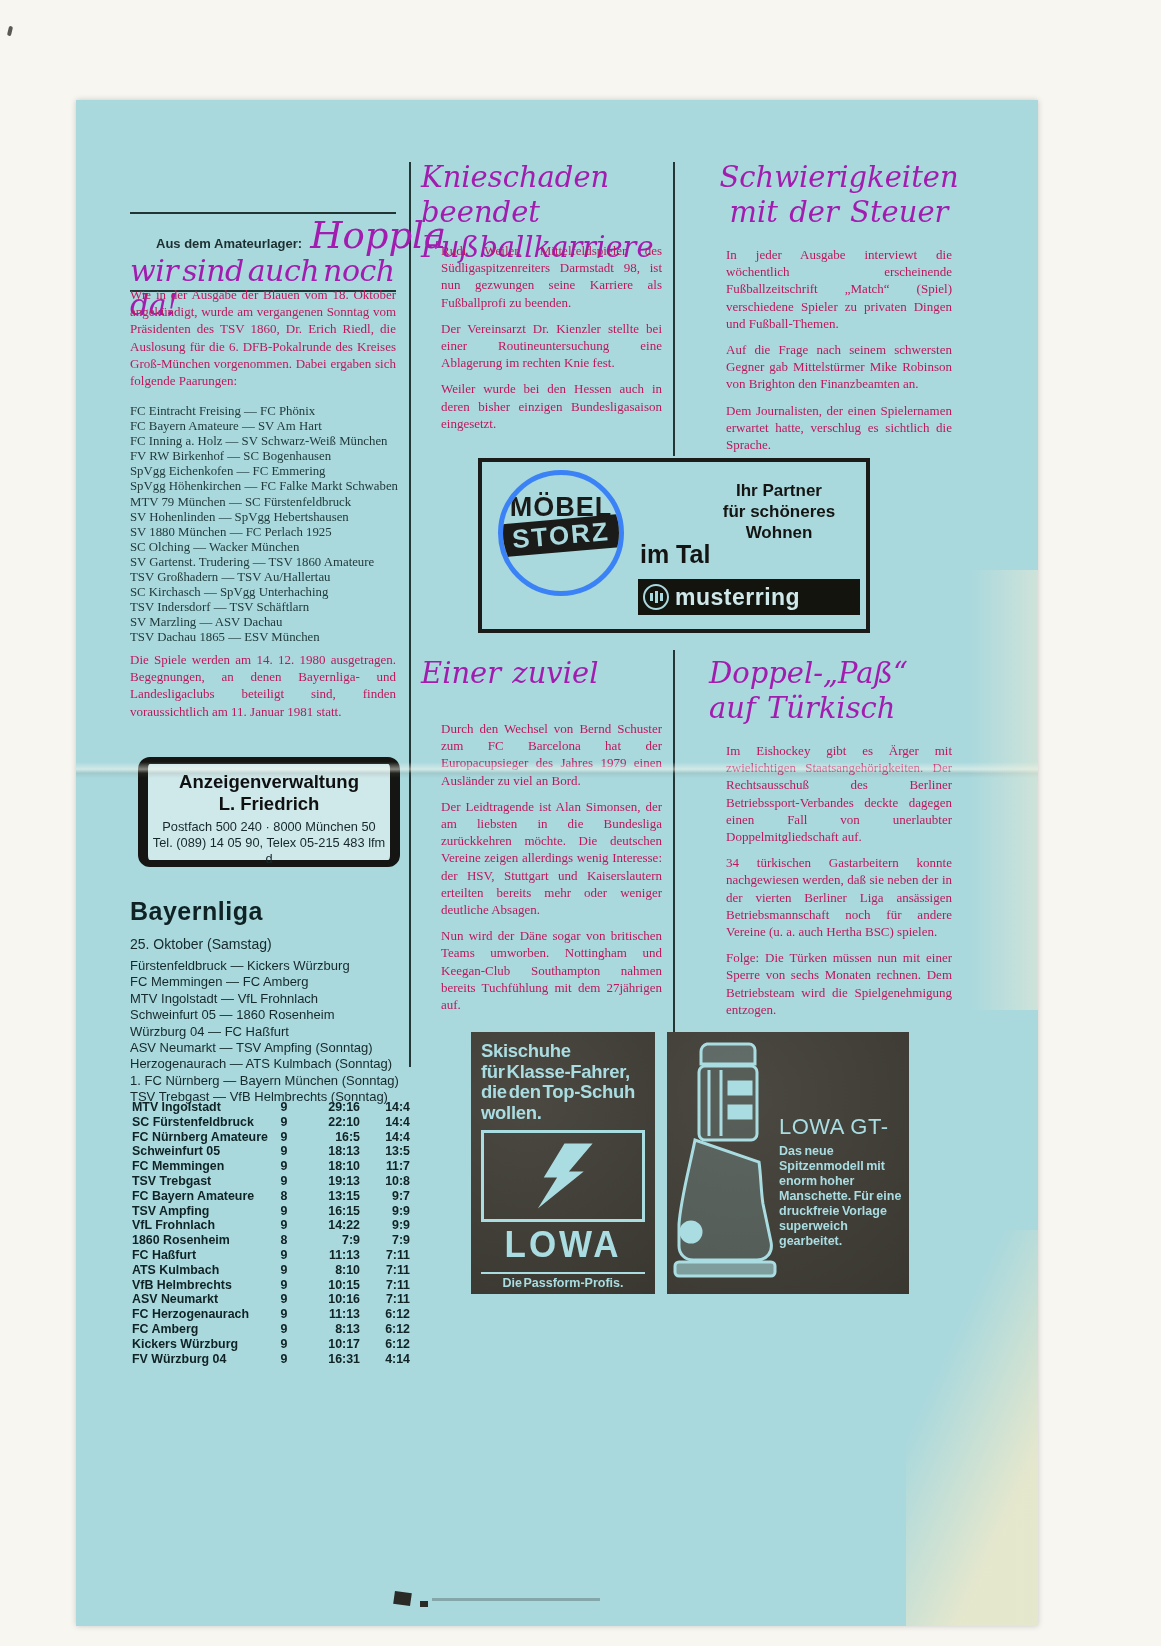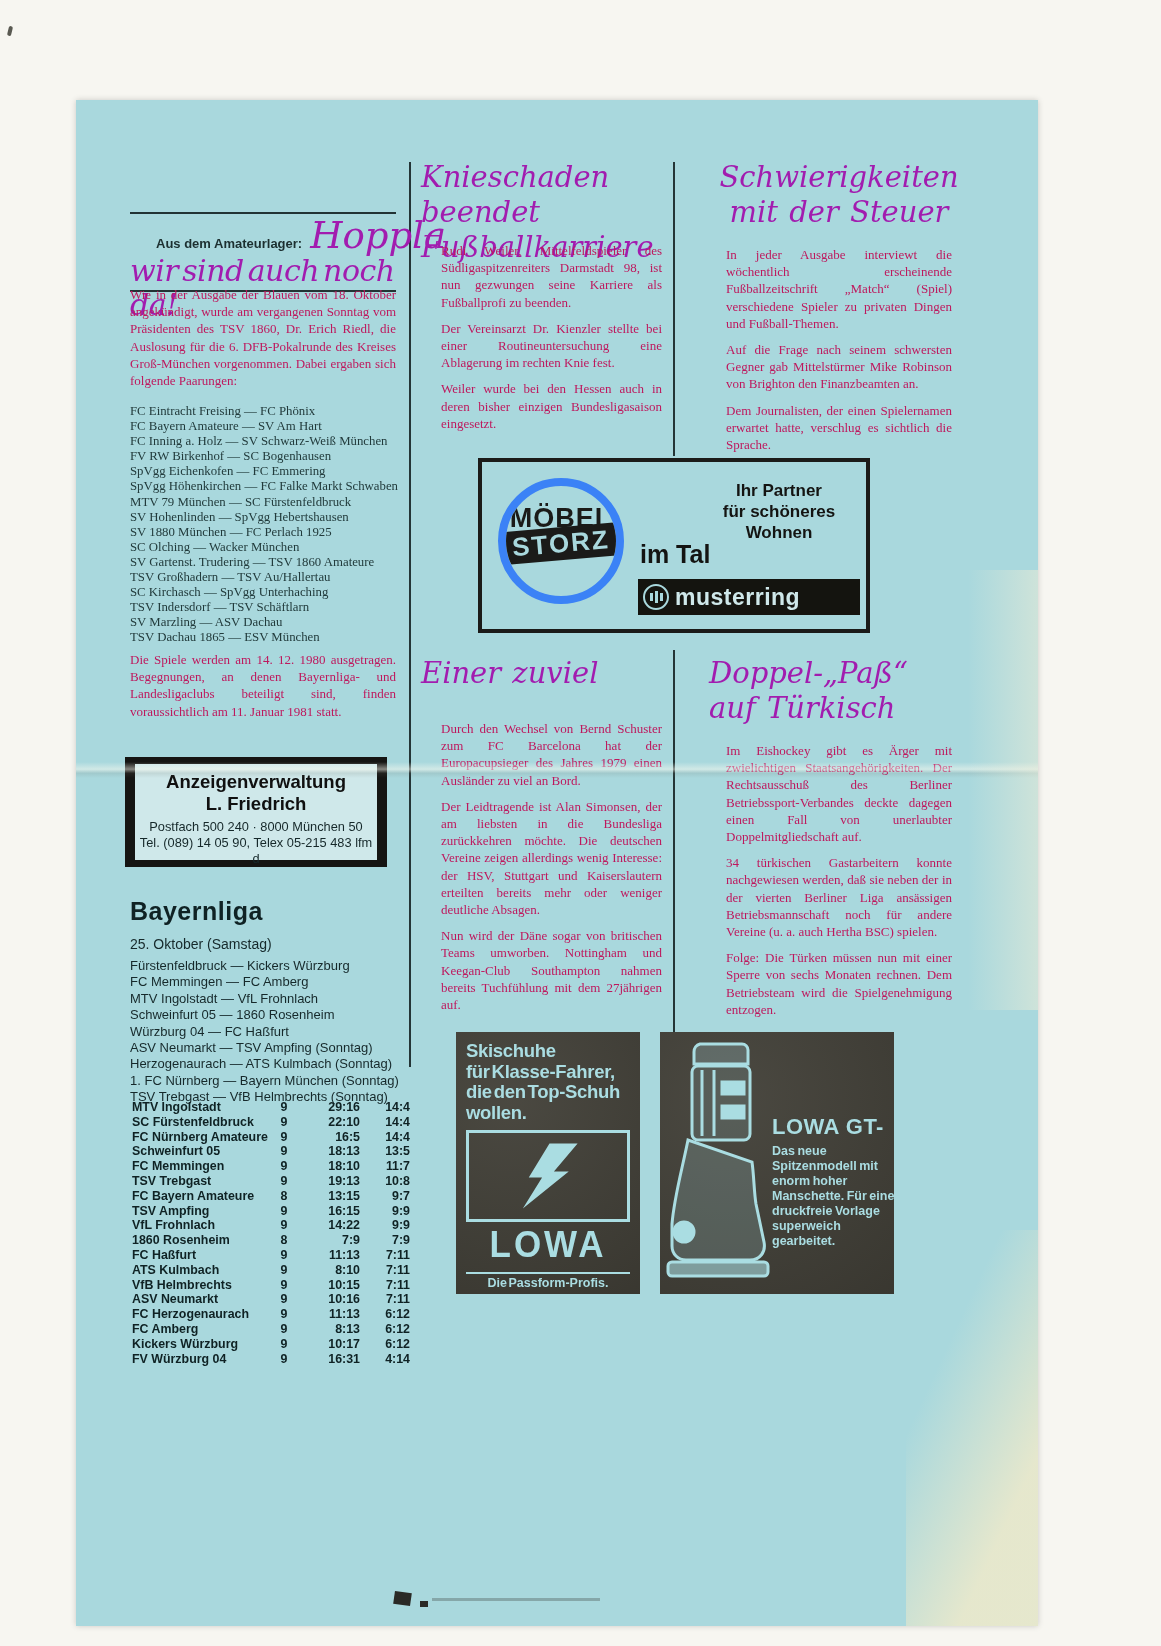--- a/index.html
+++ b/index.html
@@ -44,41 +44,41 @@
   .standings{display:grid;grid-template-columns:138px 28px 62px 50px;font-size:12.4px;font-weight:700;line-height:14.8px;color:#0f2224;}
   .standings .c1{text-align:left;white-space:nowrap;}
   .standings .c2{text-align:center;}
   .standings .c3,.standings .c4{text-align:right;}
 
   
   .h-script{font-size:29px;line-height:35px;word-spacing:2px;}
 
   
   .moebel{left:402px;top:358px;width:392px;height:175px;border:4px solid #1b1b19;box-sizing:border-box;}
-  .mcircle{position:absolute;left:16px;top:16px;width:126px;height:126px;border:8px solid #3b82f6;border-radius:50%;overflow:hidden;box-sizing:border-box;}
+  .mcircle{position:absolute;left:16px;top:8px;width:126px;height:126px;border:5px solid #3b82f6;border-radius:50%;overflow:hidden;box-sizing:border-box;}
   .mcircle .mtop{margin-top:17px;text-align:center;font-weight:700;font-size:27px;letter-spacing:1px;color:#1b1b19;}
   .mband{position:absolute;left:-8px;right:-8px;top:50%;height:33px;background:#1b1b19;transform:translateY(-42%) rotate(-5deg);display:flex;align-items:center;justify-content:center;}
   .mband span{color:#a9d8dd;font-weight:700;font-size:26px;letter-spacing:2px;font-family:"Liberation Sans", sans-serif;}
   .imtal{position:absolute;left:158px;top:78px;font-weight:700;font-size:25px;color:#141412;}
   .partner{position:absolute;right:8px;top:18px;width:158px;text-align:center;font-weight:700;font-size:17px;line-height:21px;color:#141412;}
   .mrbar{position:absolute;left:156px;bottom:14px;width:222px;height:36px;background:#14140f;display:flex;align-items:center;padding-left:5px;box-sizing:border-box;}
   .mremblem{width:26px;height:26px;border:2px solid #a9d8dd;border-radius:50%;display:flex;align-items:center;justify-content:center;gap:2px;box-sizing:border-box;margin-right:6px;flex:0 0 auto;}
   .mremblem i{display:block;width:3px;background:#a9d8dd;}
   .mrtext{color:#cfe8ea;font-weight:700;font-size:23px;letter-spacing:.5px;}
 
   
-  .lowa{left:380px;top:932px;width:438px;height:262px;display:flex;gap:20px;}
+  .lowa{left:395px;top:932px;width:438px;height:262px;display:flex;gap:12px;}
   .lowa .panel{background:#413f37;background-image:radial-gradient(circle at 30% 25%, rgba(255,255,255,.05), rgba(0,0,0,.12));color:#aadde2;}
   .lowa .pl{width:184px;box-sizing:border-box;padding:9px 10px;}
   .lowa .pr{flex:1;position:relative;}
   .lowa-head{font-weight:700;font-size:18.5px;line-height:20.5px;word-spacing:-3px;letter-spacing:-.3px;}
   .lowa-frame{margin-top:7px;border:3px solid #aadde2;height:86px;display:flex;align-items:center;justify-content:center;}
   .lowa-brand{margin-top:2px;text-align:center;font-weight:700;font-size:35px;letter-spacing:3px;transform:scaleY(1.05);}
   .lowa-tag{border-top:2px solid #aadde2;margin-top:8px;padding-top:2px;font-weight:700;font-size:12.5px;text-align:center;word-spacing:-2px;}
-  .gt-model{position:absolute;left:112px;top:82px;font-weight:700;font-size:22px;letter-spacing:.5px;}
+  .gt-model{position:absolute;left:112px;top:82px;font-weight:400;font-size:22px;letter-spacing:.5px;}
   .gt-copy{position:absolute;left:112px;top:112px;width:126px;font-weight:700;font-size:12.5px;line-height:15px;word-spacing:-1px;}
 
   
   .fold-h{left:0;top:662px;width:962px;height:16px;
     background:linear-gradient(to bottom, rgba(255,255,255,0), rgba(250,250,240,.5) 45%, rgba(110,110,100,.14) 70%, rgba(255,255,255,0));}
   .fold-right{left:892px;top:470px;width:70px;height:440px;
     background:linear-gradient(to right, rgba(243,238,214,0), rgba(243,238,214,.5));}
   .fold-corner{left:830px;top:1130px;width:132px;height:396px;
     background:linear-gradient(115deg, rgba(243,238,210,0) 30%, rgba(240,234,202,.85) 75%);}
   .mark{background:#2a2a26;}
@@ -125,21 +125,21 @@
       <div>SV Gartenst. Trudering — TSV 1860 Amateure</div>
       <div>TSV Großhadern — TSV Au/Hallertau</div>
       <div>SC Kirchasch — SpVgg Unterhaching</div>
       <div>TSV Indersdorf — TSV Schäftlarn</div>
       <div>SV Marzling — ASV Dachau</div>
       <div>TSV Dachau 1865 — ESV München</div>
     </div>
 
   <div class="abs body-text" style="left:54px;top:551px;width:266px;">Die Spiele werden am 14. 12. 1980 ausgetragen. Begegnungen, an denen Bayernliga- und Landesligaclubs beteiligt sind, finden voraussichtlich am 11. Januar 1981 statt.</div>
 
-  <div class="abs adbox sans" style="left:49px;top:657px;">
+  <div class="abs adbox sans" style="left:62px;top:657px;border-radius:12px;">
     <div class="l1">Anzeigenverwaltung</div>
     <div class="l1">L. Friedrich</div>
     <div class="l3">Postfach 500 240 · 8000 München 50</div>
     <div class="l3" style="margin-top:0;">Tel. (089) 14 05 90, Telex 05-215 483 lfm d</div>
   </div>
 
   <div class="abs sans blh" style="left:54px;top:797px;">Bayernliga</div>
   <div class="abs sans bldate" style="left:54px;top:836px;">25. Oktober (Samstag)</div>
 
   <div class="abs sans fixtures" style="left:54px;top:858px;">

